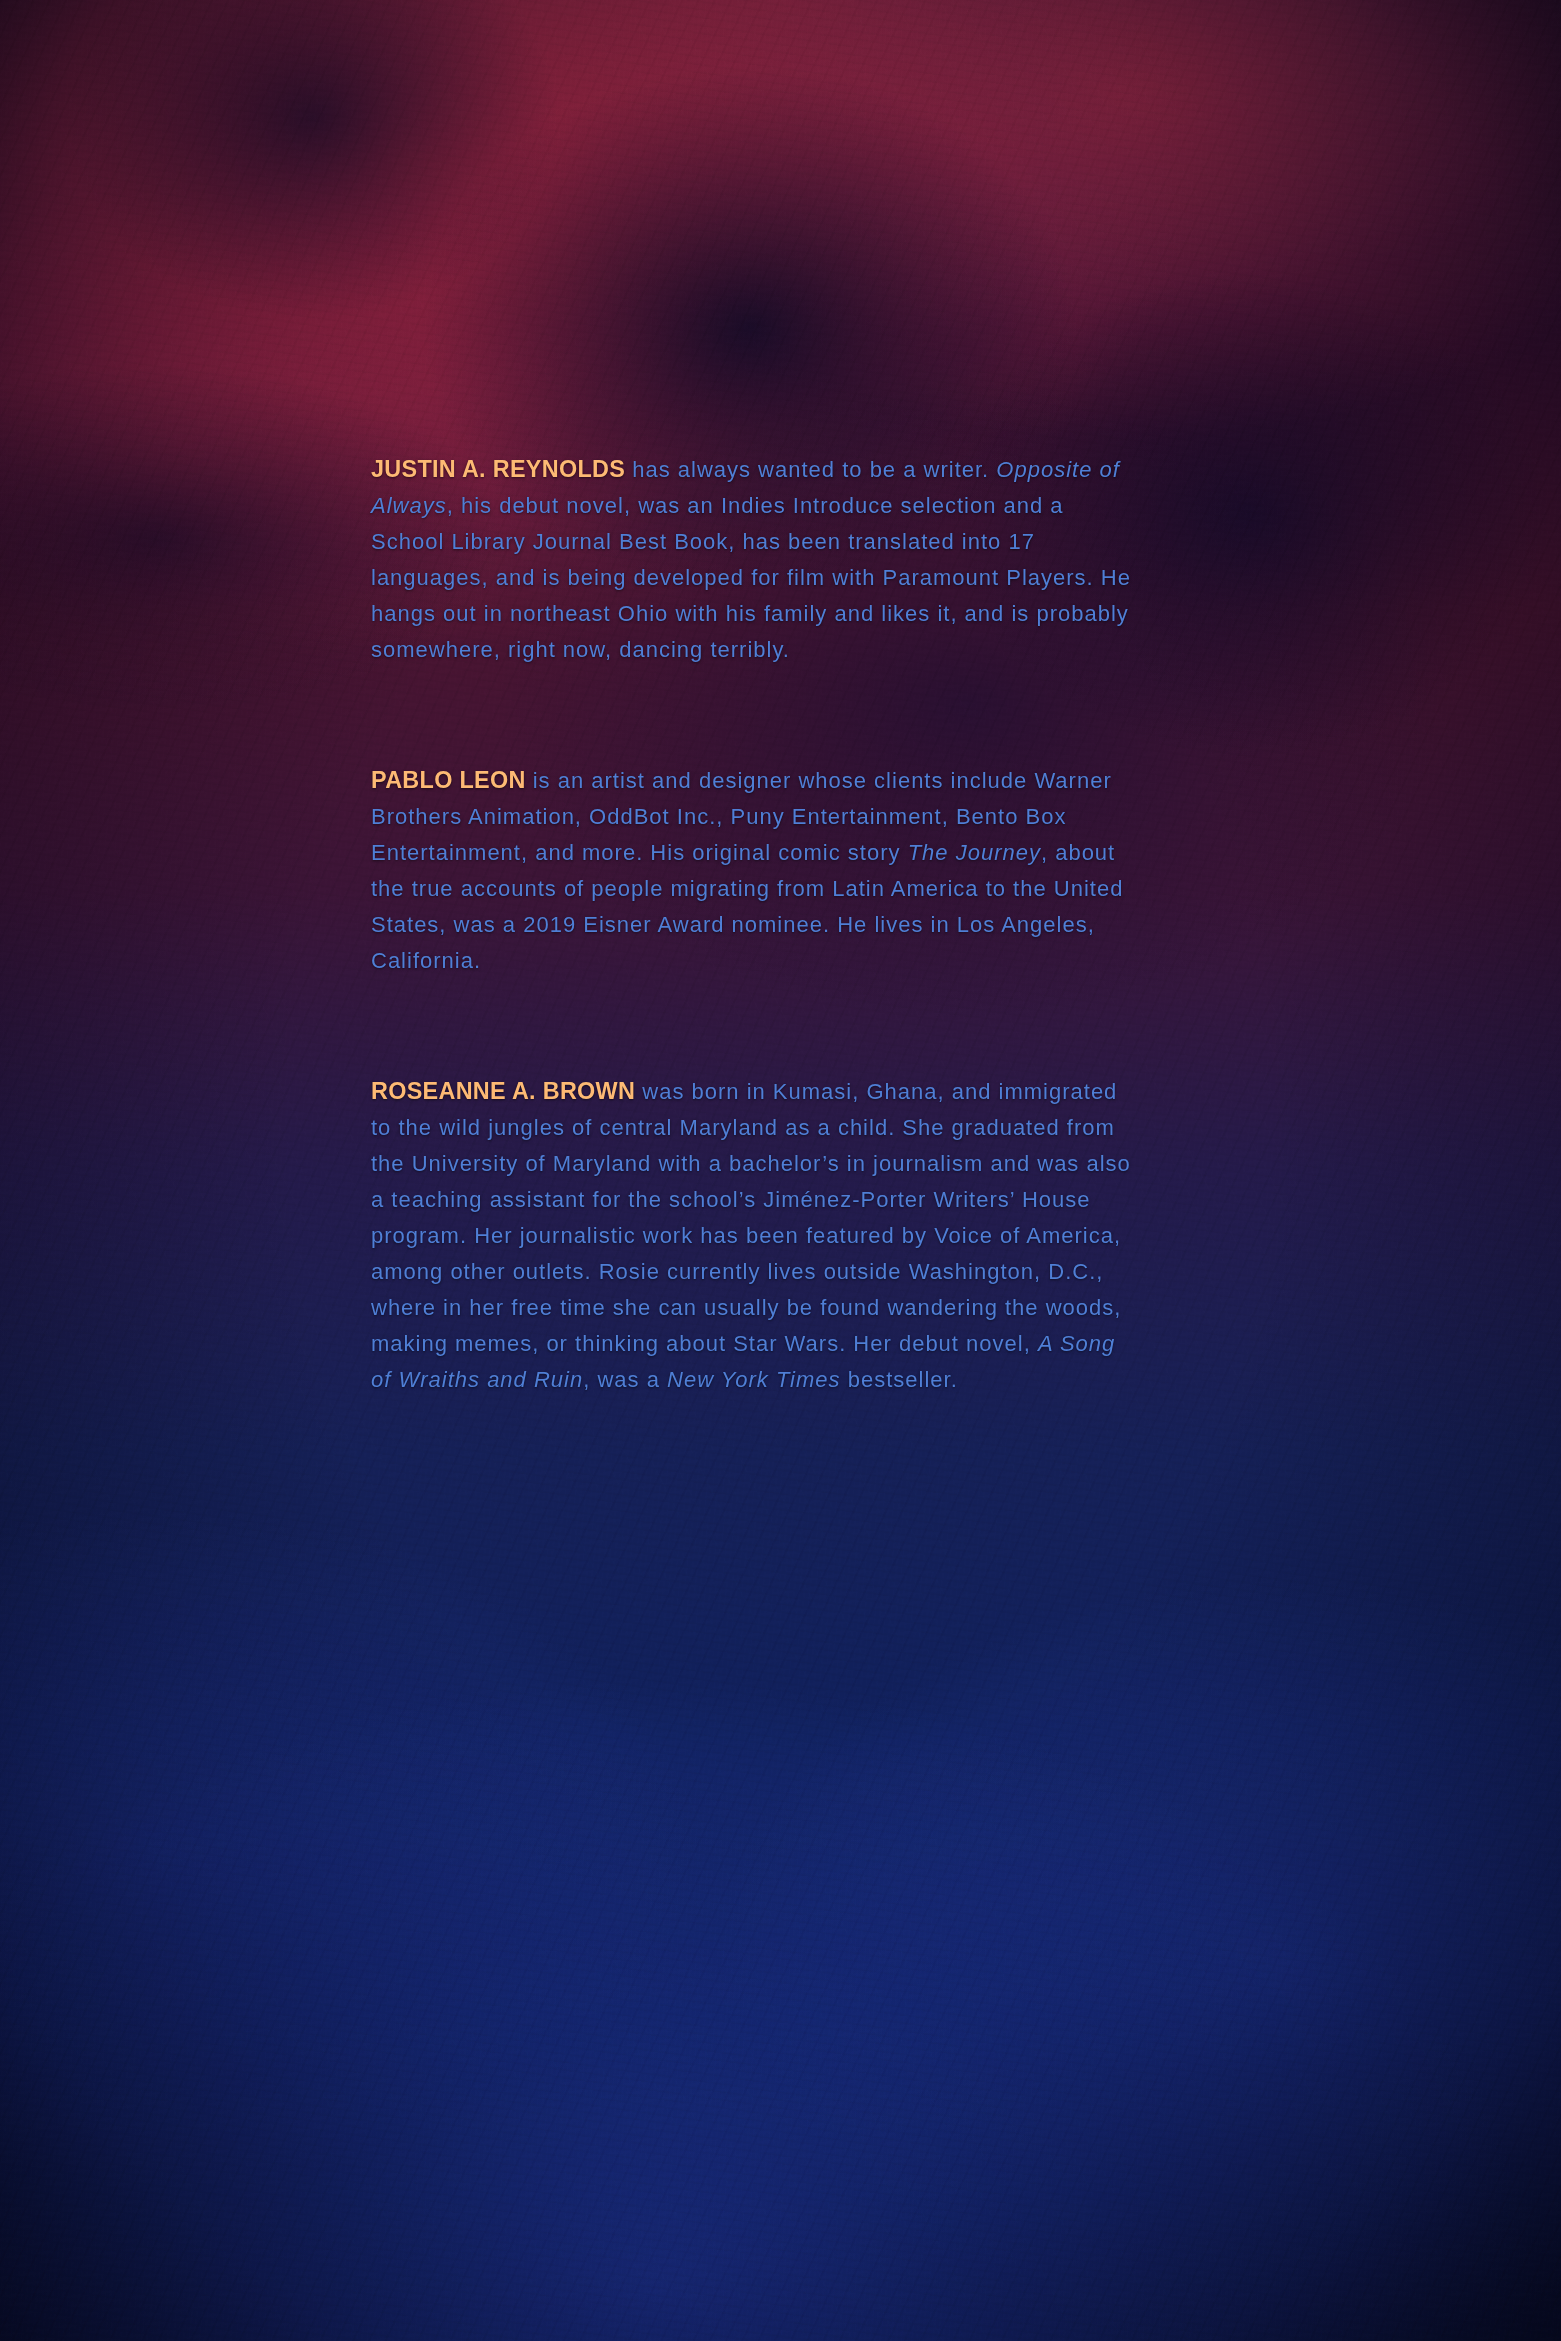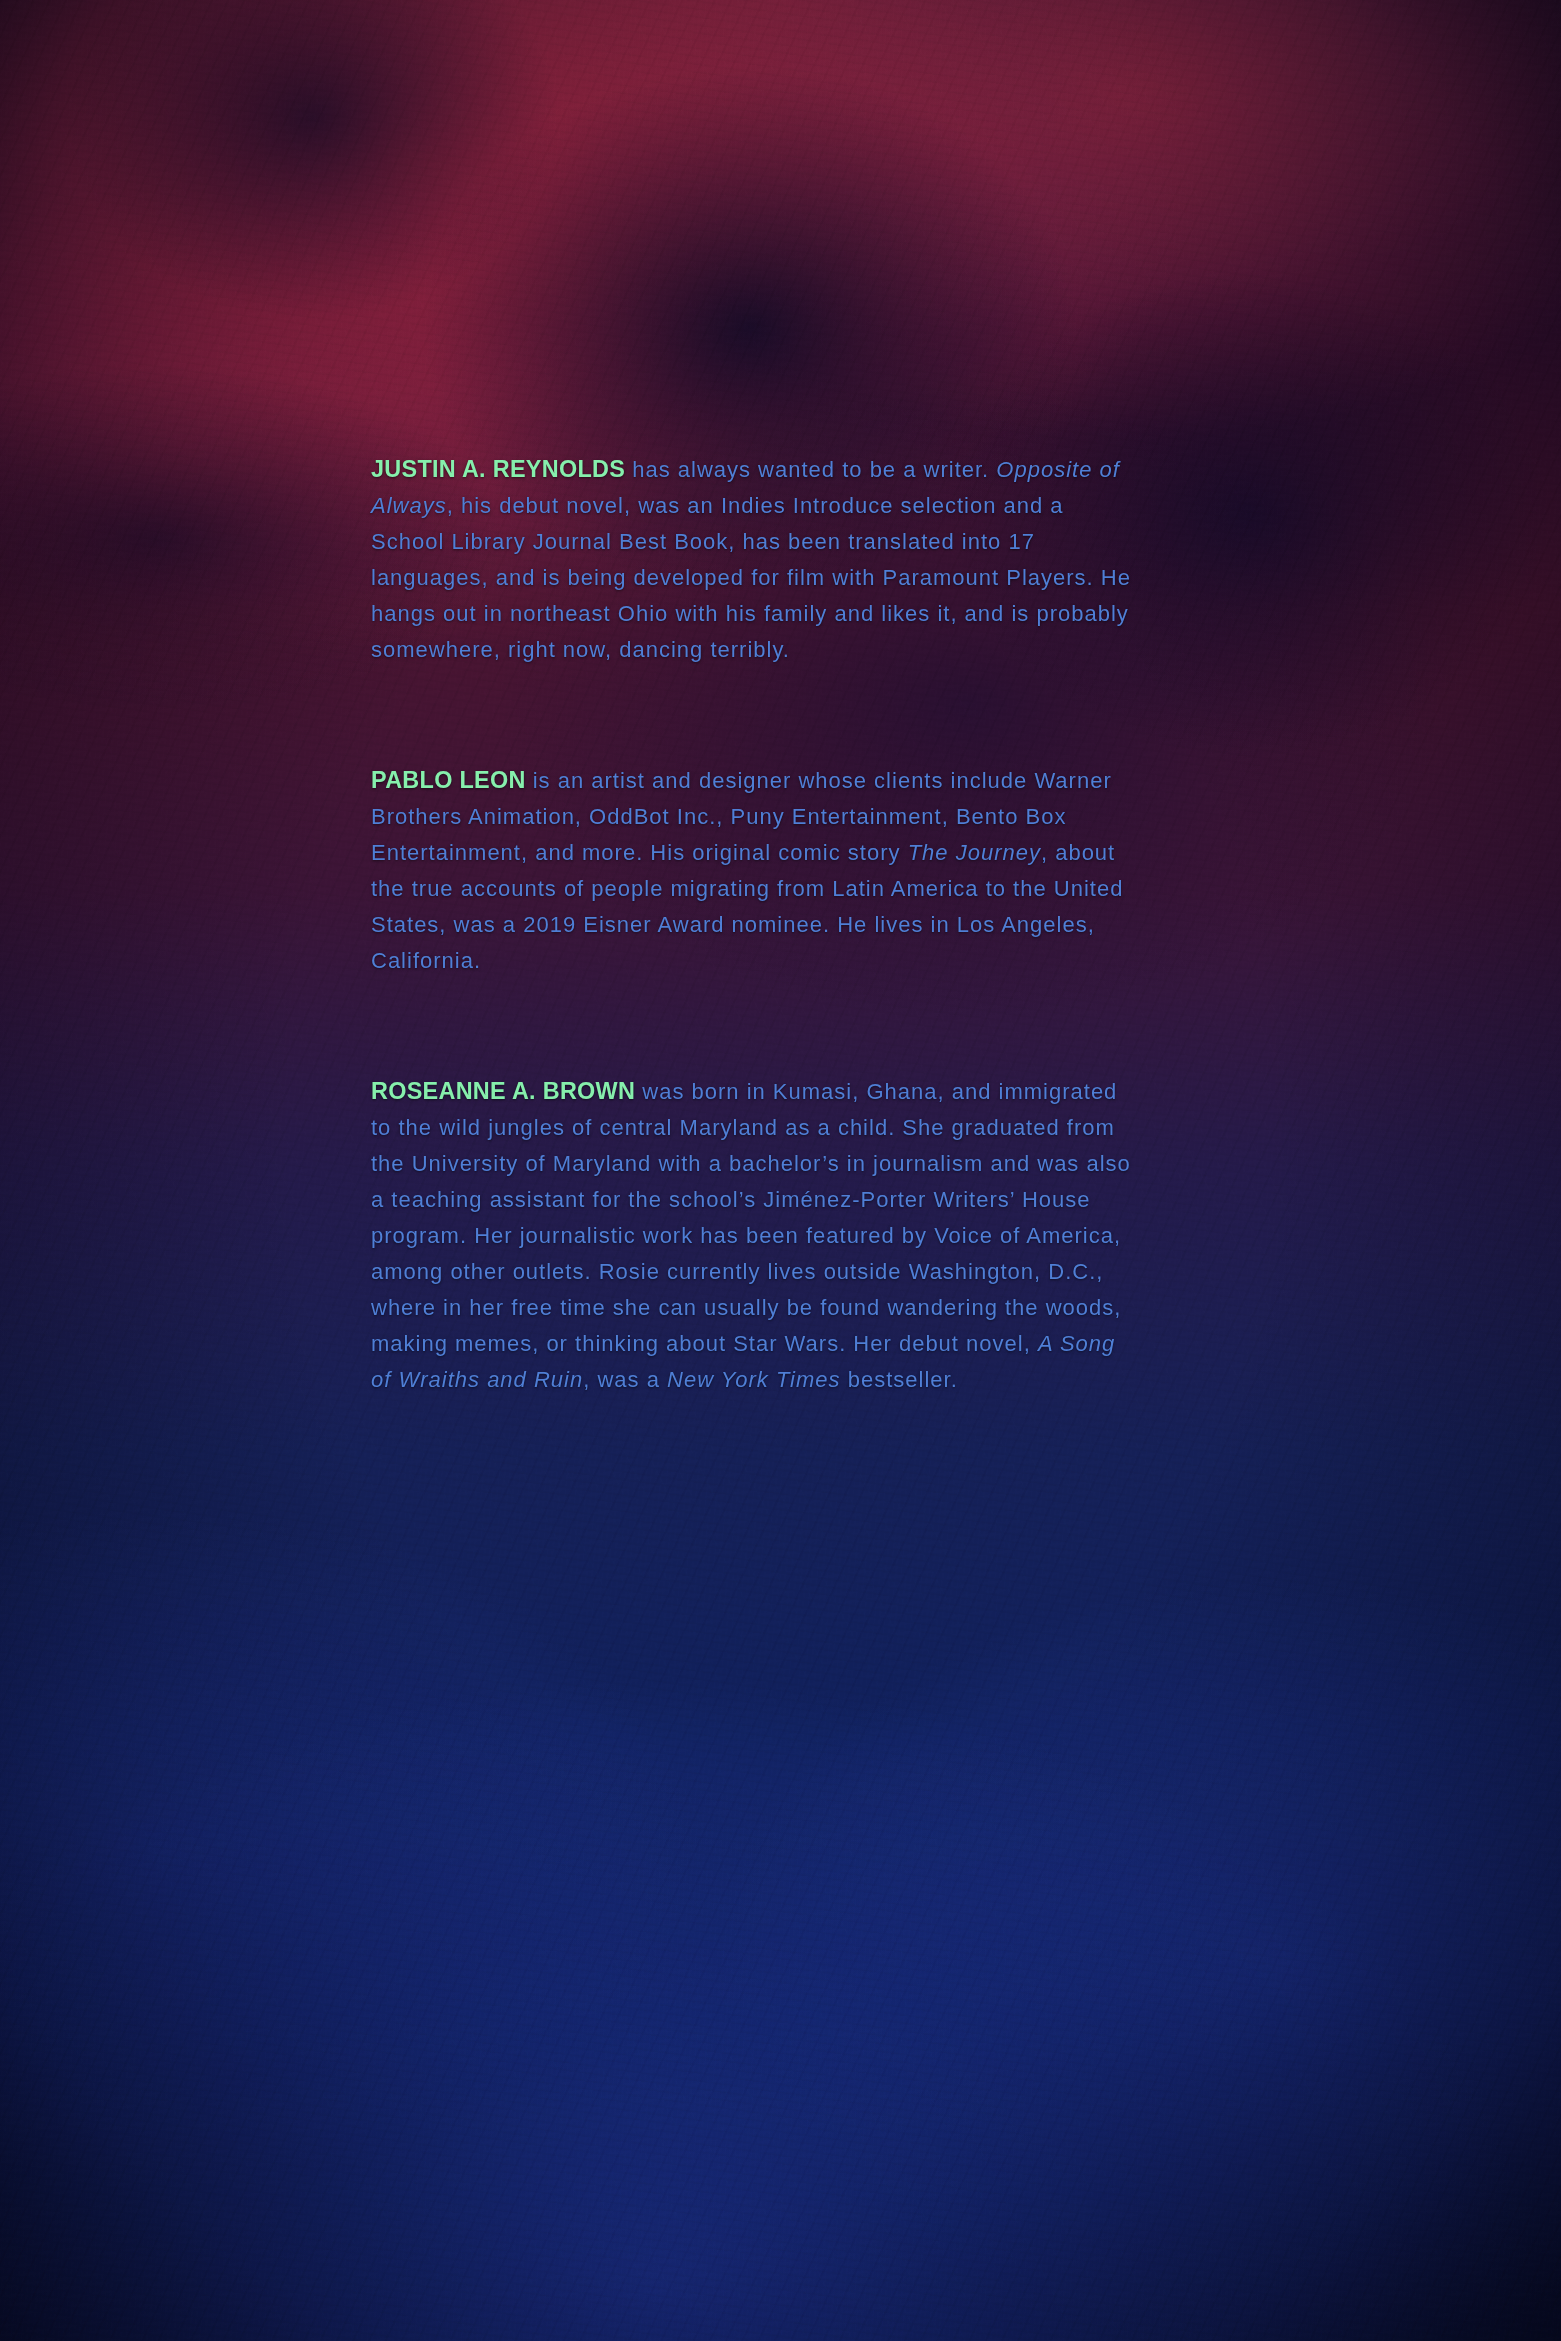--- a/index.html
+++ b/index.html
@@ -100,21 +100,21 @@
   .bio {
     margin: 0 0 94px 0;
     color: #4f7fd6;
     font-size: 22px;
     line-height: 36px;
     letter-spacing: 1px;
     text-shadow: 0 0.9px 2.6px rgba(0,0,0,0.55);
   }
   .bio:last-child { margin-bottom: 12px; }
   .bio .name {
-    color: #86efac;
+    color: #fdba74;
     font-weight: bold;
     font-size: 23.4px;
     letter-spacing: 0.3px;
   }
   .bio .ital {
     font-style: italic;
   }
 </style>
 </head>
 <body>

